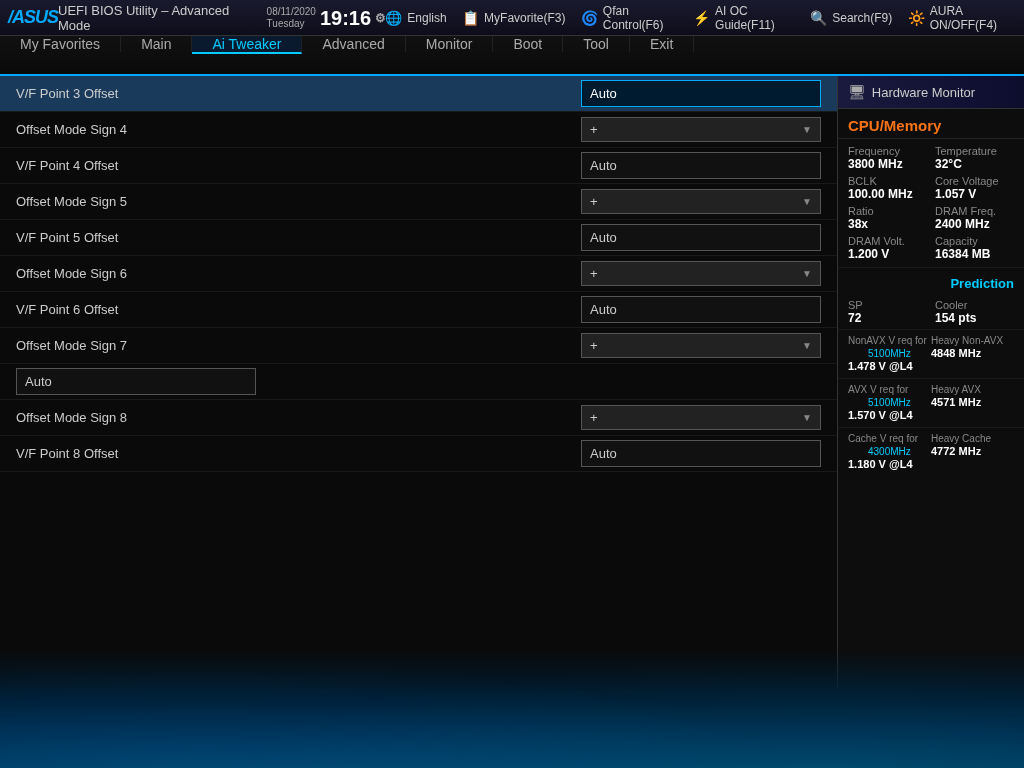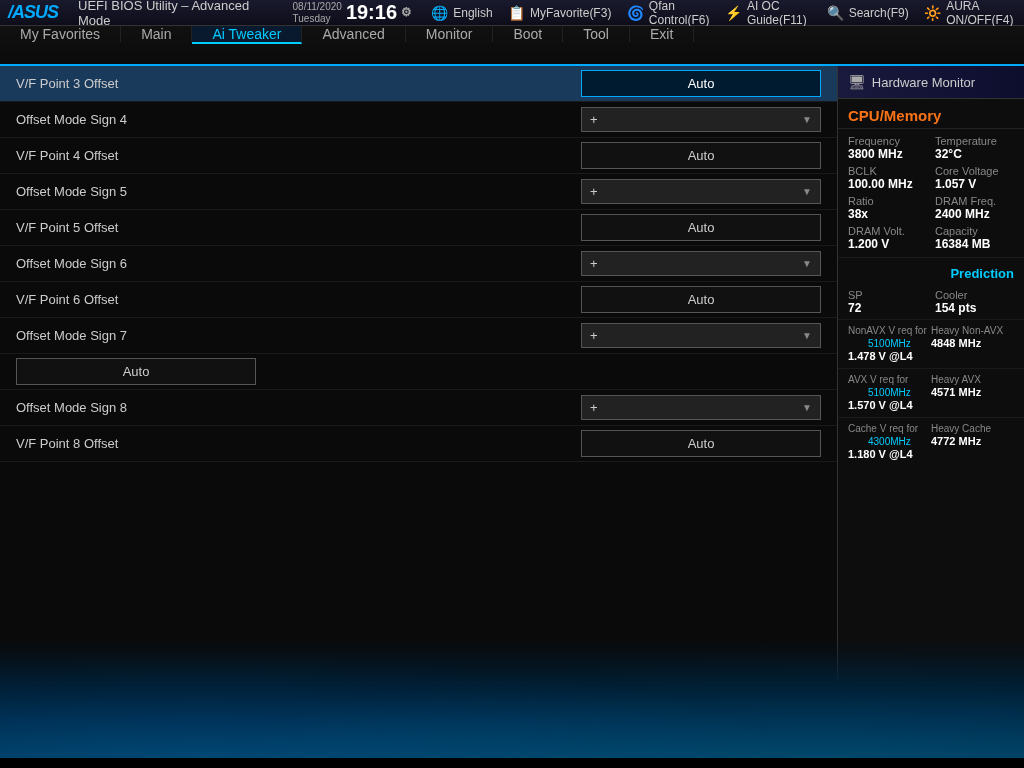--- a/index.html
+++ b/index.html
@@ -36,22 +36,22 @@
 
     
     .top-bar {
       position: relative;
       z-index: 10;
       background: linear-gradient(180deg, #1a1a2e 0%, #0d0d1a 100%);
       border-bottom: 1px solid #333;
       display: flex;
       align-items: center;
       padding: 0 8px;
-      height: 26px;
-      gap: 20px;
+      height: 36px;
+      gap: 0;
     }
     .asus-logo {
       display: flex;
       align-items: center;
       gap: 6px;
     }
     .asus-text {
       color: #00aaff;
       font-size: 18px;
       font-weight: 900;
@@ -163,21 +163,20 @@
     .setting-value {
       min-width: 240px;
     }
     .value-box {
       background: #111;
       border: 1px solid #555;
       color: #ccc;
       font-size: 13px;
       padding: 5px 8px;
       width: 240px;
-      text-align: center;
     }
     .value-box.highlighted {
       border-color: #00aaff;
       background: #001a30;
       color: #fff;
     }
     .dropdown-box {
       background: #222;
       border: 1px solid #555;
       color: #ccc;
@@ -332,21 +331,21 @@
     }
   </style>
 </head>
 <body>
 
 <div class="top-bar">
   <div class="asus-logo">
     <span class="asus-text">/ASUS</span>
   </div>
   <span class="bios-title">UEFI BIOS Utility – Advanced Mode</span>
-  <div style="display:flex;align-items:flex-start;gap:4px;margin-left:8px;">
+  <div style="display:flex;align-items:flex-end;gap:4px;margin-left:8px;">
     <div class="datetime">
       <span>08/11/2020</span>
       <span>Tuesday</span>
     </div>
     <div class="time-display">
       <span>19:16</span>
       <span class="gear-icon">⚙</span>
     </div>
   </div>
   <div class="top-tools">

